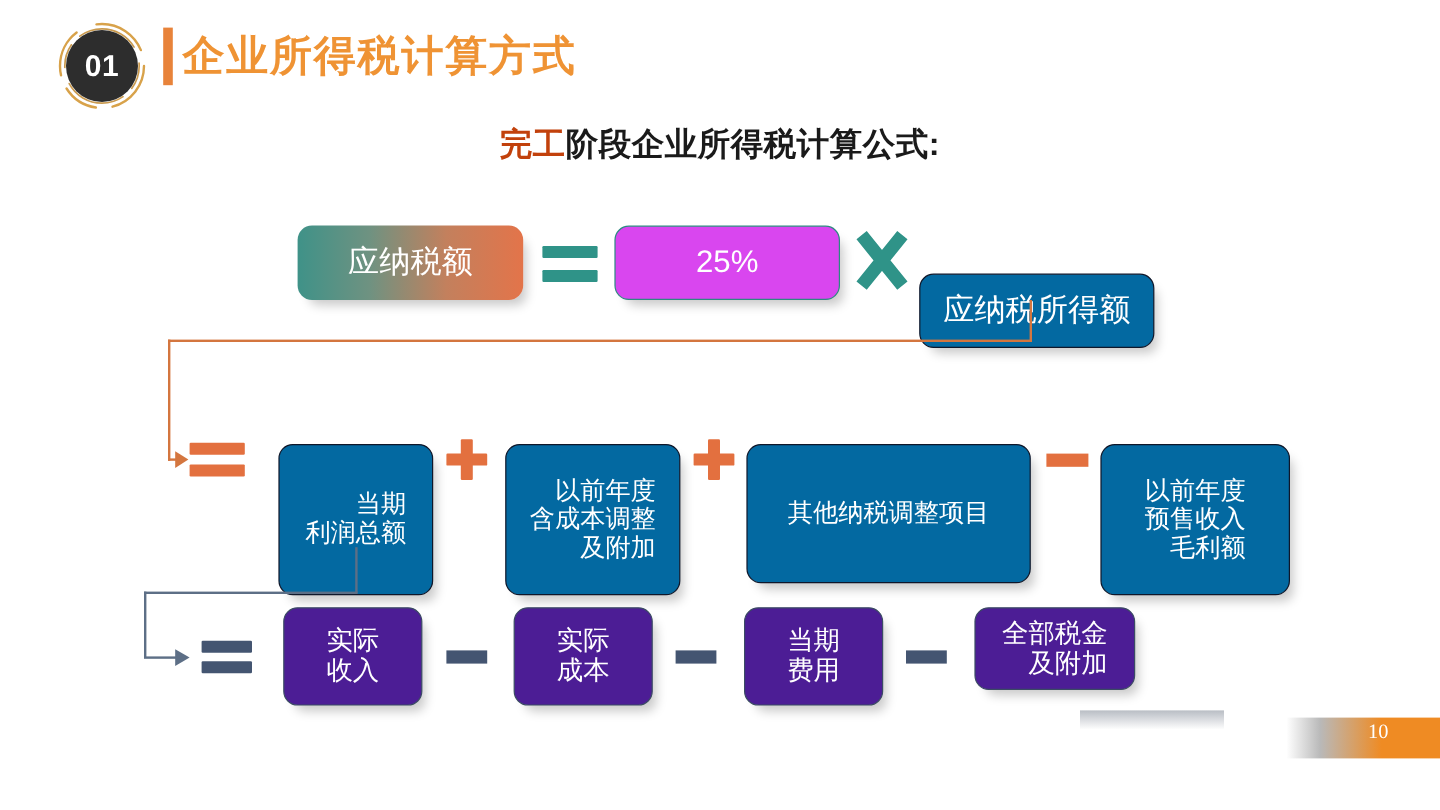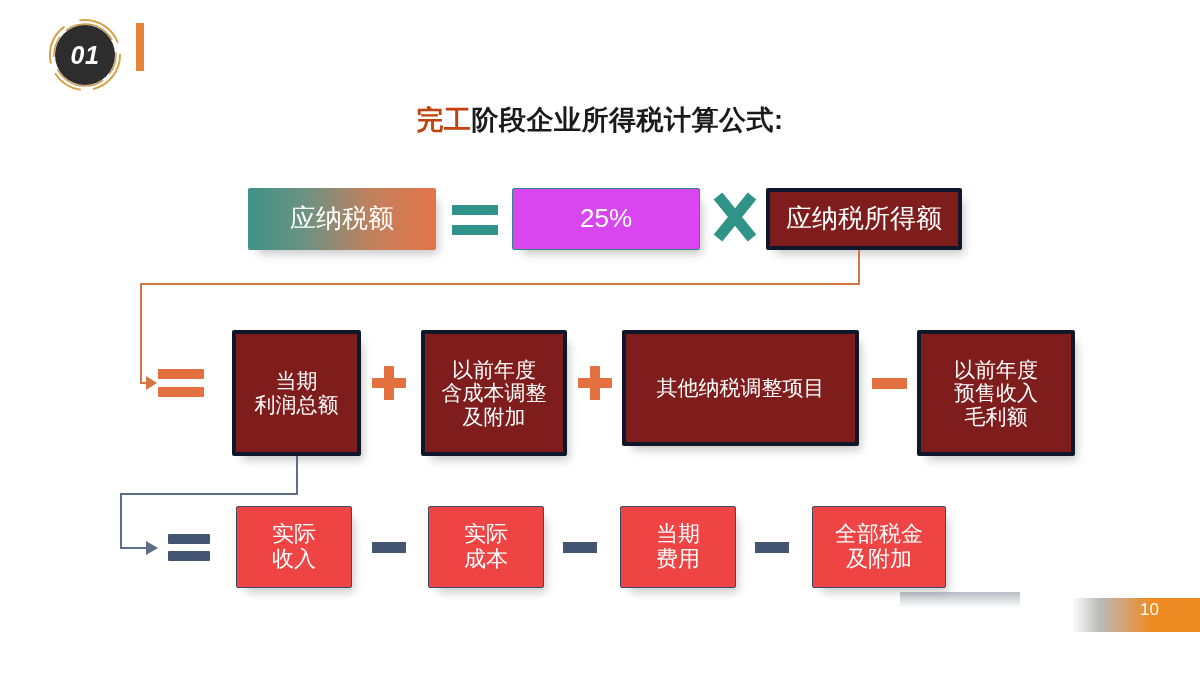--- a/index.html
+++ b/index.html
@@ -7,21 +7,21 @@
   html, body { width: 1200px; height: 675px; overflow: hidden; }
   body {
     background: #ffffff;
     font-family: "Liberation Sans", "DejaVu Sans", sans-serif;
     position: relative;
     color: #222;
   }
   .slide { position: relative; width: 1200px; height: 675px; background: #fff; }
 
   
-  .header { position: absolute; left: 0; top: 0; width: 1004px; height: 96px; font-style: italic; }
+  .header { position: absolute; left: 0; top: 0; width: 1004px; height: 96px; }
   .badge-wrap {
     position: absolute; left: 47px; top: 17px;
     width: 76px; height: 76px;
   }
   .badge-ring {
     position: absolute; left: 0; top: 0; width: 76px; height: 76px;
   }
   .badge-circle {
     position: absolute; left: 8px; top: 8px;
     width: 60px; height: 60px; border-radius: 50%;
@@ -48,31 +48,31 @@
     position: absolute; left: 0; top: 100px; width: 1200px;
     text-align: center; font-size: 27px; font-weight: 700;
     color: #1a1a1a; letter-spacing: 0.5px; line-height: 40px;
   }
   .subtitle .hl { color: #c2410c; }
 
   
   .fbox {
     position: absolute;
     display: flex; align-items: center; justify-content: center;
-    text-align: center; color: #ffffff;
+    text-align: right; color: #ffffff;
     line-height: 1.12;
-    border-radius: 2px;
+    border-radius: 12px;
     box-shadow: 6px 8px 9px -4px rgba(0,0,0,0.22);
   }
   .fbox span { display: block; }
 
   .teal { background: #d946ef; border: 1px solid #2c8a80; }
-  .orange { background: #7f1d1d; border: 4px solid #0f172a; }
+  .orange { background: #0369a1; border: 1px solid #0f172a; margin-top: 40px; }
   .grad { background: linear-gradient(90deg, #3f9288 0%, #6f9281 32%, #c3805d 66%, #e3744a 100%); }
-  .slate { background: #ef4444; border: 1px solid #3b4b64; }
+  .slate { background: #4c1d95; border: 1px solid #3b4b64; }
 
   
   .op { position: absolute; }
   .op-eq-bar { position: absolute; left: 0; border-radius: 1px; }
   .op-plus-h, .op-plus-v, .op-minus { position: absolute; border-radius: 1px; }
 
   
   .r1-b1 { left: 248px; top: 188px; width: 188px; height: 62px; font-size: 26px; }
   .r1-eq  { left: 452px; top: 205px; width: 46px; height: 30px; }
   .r1-eq .op-eq-bar { width: 46px; height: 10px; background: #2f9388; }
@@ -105,21 +105,21 @@
   .r3-eq .op-eq-bar { width: 42px; height: 10px; background: #445571; }
   .r3-eq .bar-a { top: 0; }
   .r3-eq .bar-b { top: 17px; }
 
   .r3-b1 { left: 236px; top: 506px; width: 116px; height: 82px; font-size: 22px; }
   .r3-m1 { left: 372px; top: 542px; width: 34px; height: 11px; }
   .r3-b2 { left: 428px; top: 506px; width: 116px; height: 82px; font-size: 22px; }
   .r3-m2 { left: 563px; top: 542px; width: 34px; height: 11px; }
   .r3-b3 { left: 620px; top: 506px; width: 116px; height: 82px; font-size: 22px; }
   .r3-m3 { left: 755px; top: 542px; width: 34px; height: 11px; }
-  .r3-b4 { left: 812px; top: 506px; width: 134px; height: 82px; font-size: 22px; }
+  .r3-b4 { left: 812px; top: 506px; width: 134px; height: 69px; font-size: 22px; }
   .minus-s { background: #445571; }
 
   
   .conn { position: absolute; }
   .conn-line { position: absolute; }
   .arrow { position: absolute; width: 0; height: 0; }
 
   
   .oc-v1 { left: 858px; top: 250px; width: 2px; height: 34px; background: #d4763f; }
   .oc-h1 { left: 140px; top: 283px; width: 720px; height: 2px; background: #d4763f; }
@@ -152,21 +152,21 @@
     font-family: "Liberation Sans", sans-serif;
   }
   .pagebadge {
     position: absolute; left: 1072px; top: 598px;
     width: 128px; height: 34px;
     background: linear-gradient(90deg, rgba(255,255,255,0) 0%, #b9b9b9 22%, #ef8b23 62%, #ef8b23 100%);
   }
   .pagenum {
     position: absolute; left: 1140px; top: 600px;
     font-size: 17px; color: #ffffff; font-weight: 400;
-    font-family: Liberation Sans, sans-serif;
+    font-family: Liberation Serif, serif;
   }
   .footer-smudge {
     position: absolute; left: 900px; top: 592px; width: 120px; height: 16px;
     background: linear-gradient(180deg, #7f8794 0%, rgba(255,255,255,0) 100%);
     opacity: 0.55;
   }
 </style>
 </head>
 <body>
 
@@ -176,20 +176,21 @@
     <div class="badge-wrap">
       <svg class="badge-ring" viewBox="0 0 76 76">
         <circle cx="38" cy="38" r="35" fill="none" stroke="#d8a24a" stroke-width="2" stroke-dasharray="46 14 30 12 40 18" stroke-linecap="round"></circle>
         <circle cx="38" cy="38" r="31" fill="none" stroke="#c99a4f" stroke-width="1.4" stroke-dasharray="20 10 52 14" stroke-linecap="round"></circle>
       </svg>
       <div class="badge-circle">
         <span class="badge-num">01</span>
       </div>
     </div>
     <div class="title-bar"></div>
+    <div class="page-title">企业所得税计算方式</div>
   </div>
 
   <div class="subtitle">
     <span class="hl">完工</span><span>阶段企业所得税计算公式:</span>
   </div>
 
   <div class="fbox grad r1-b1">
     <span>应纳税额</span>
   </div>
 

